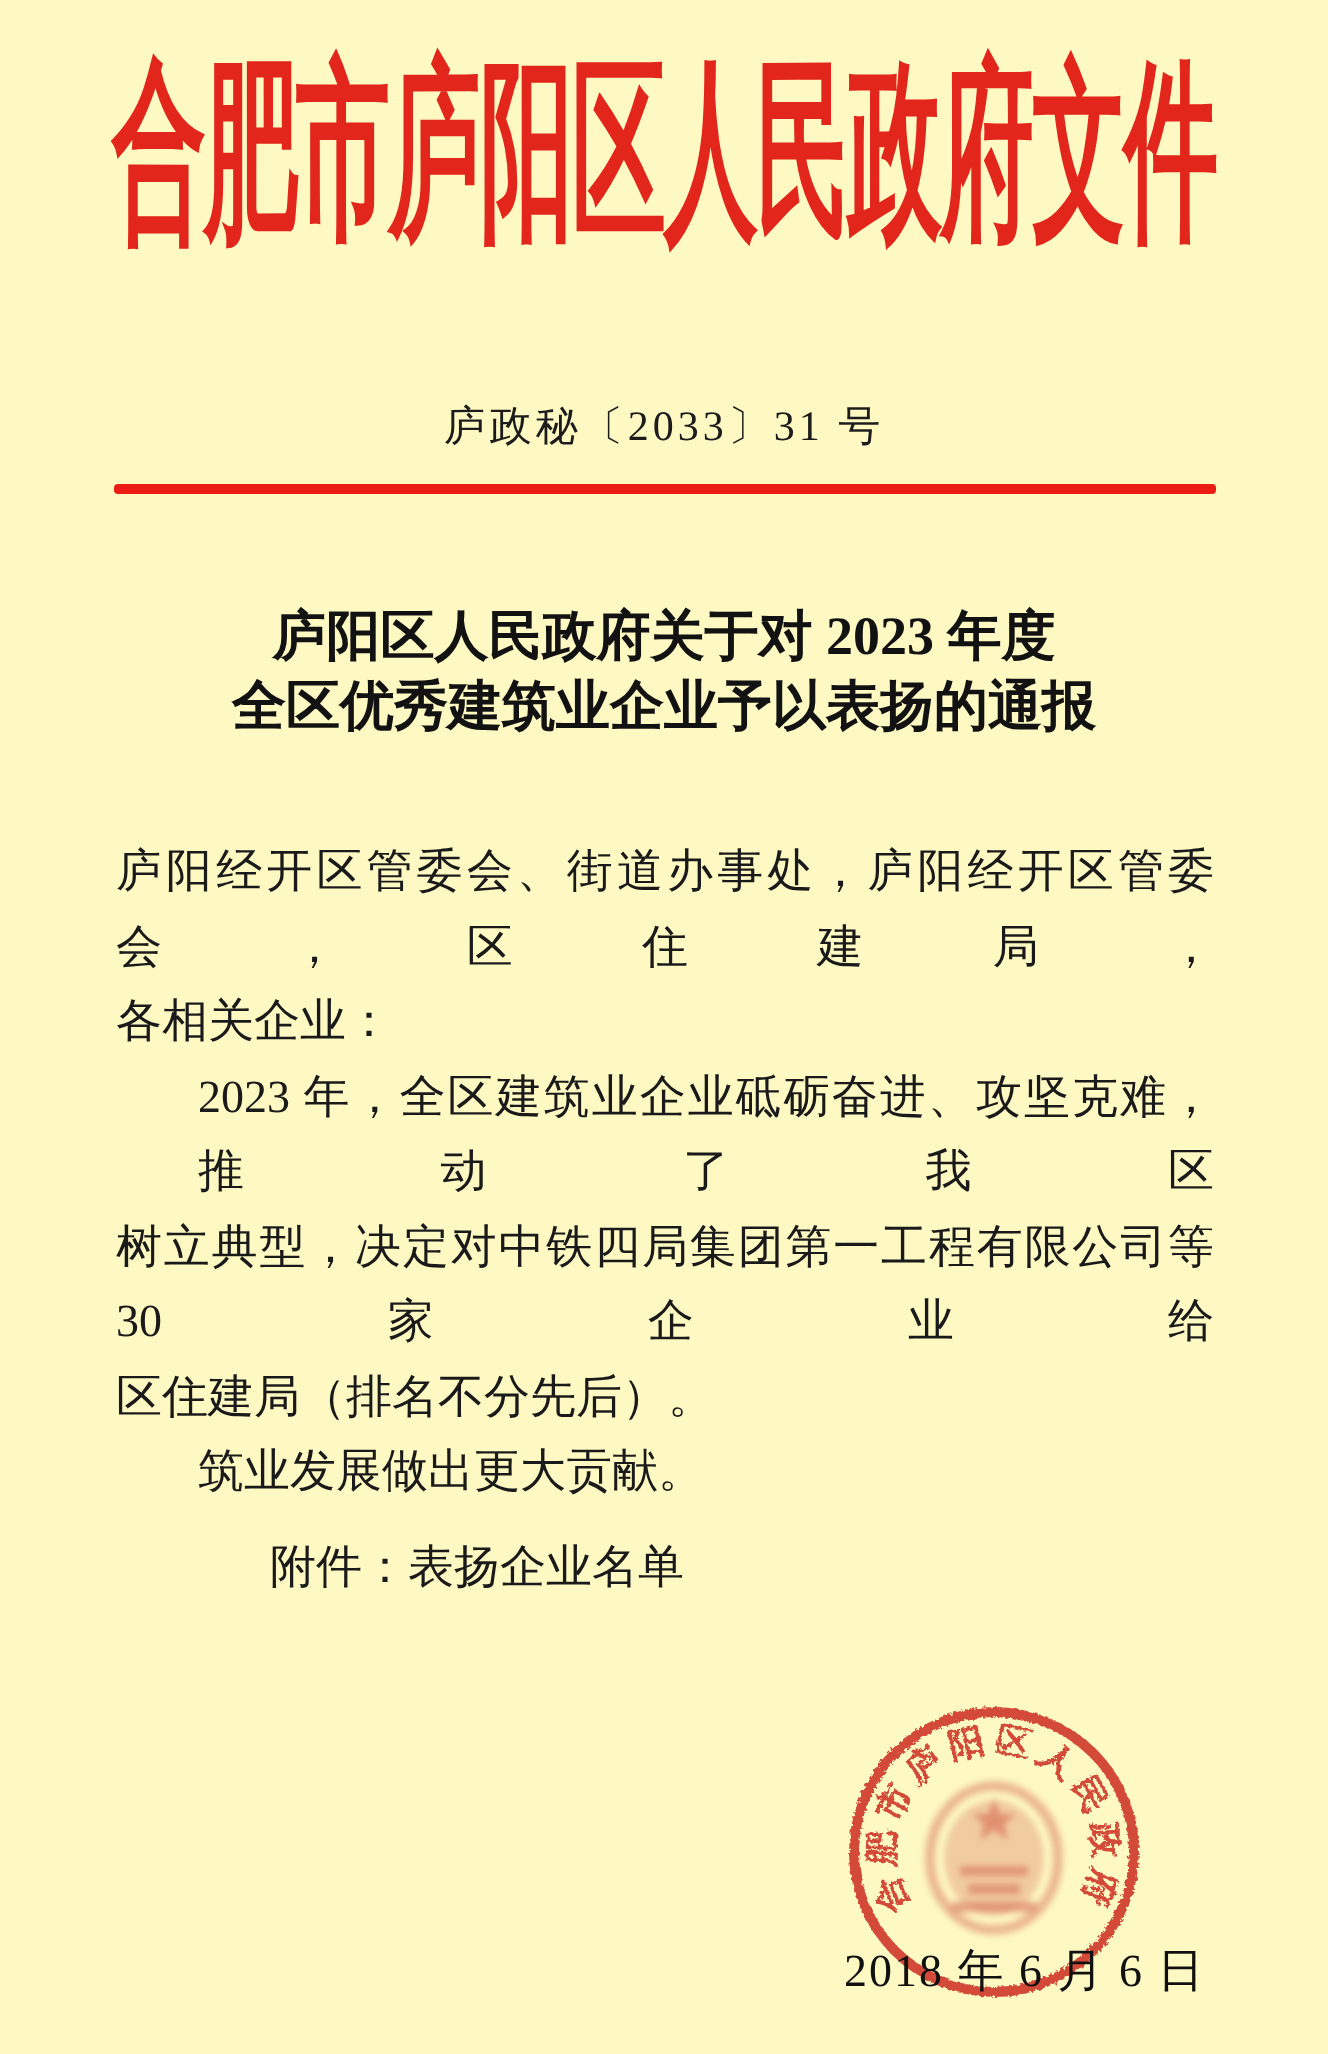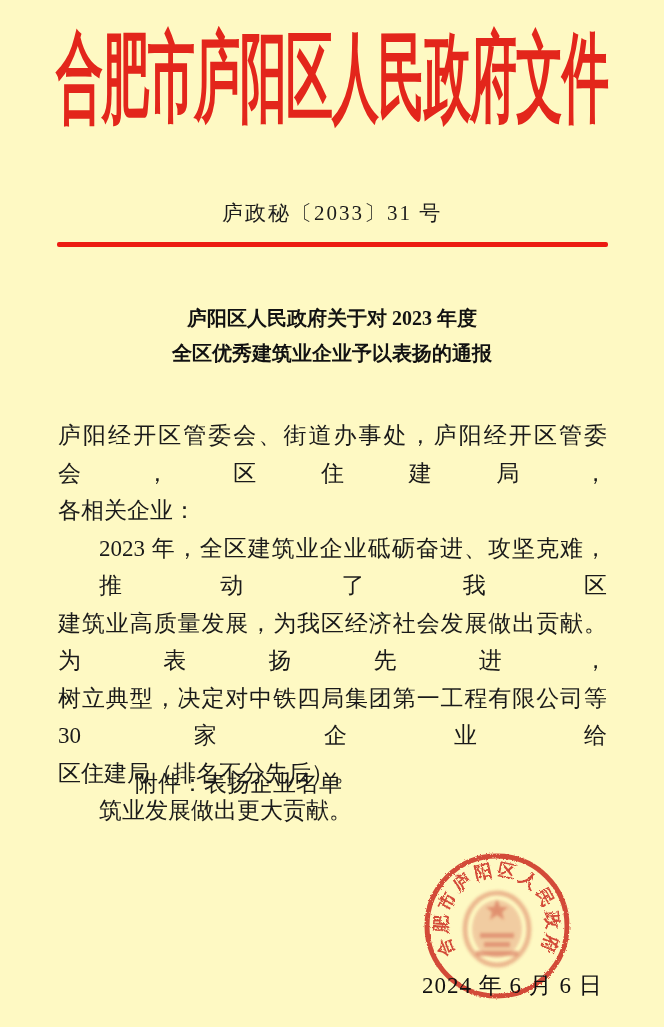--- a/index.html
+++ b/index.html
@@ -56,21 +56,21 @@
     border-radius: 2px;
   }
 
   
   .doc-title {
     position: absolute;
     top: 301px;
     left: 0;
     width: 664px;
     text-align: center;
-    font-size: 20px;
+    font-size: 27px;
     line-height: 35px;
     font-weight: bold;
     color: #121212;
     white-space: nowrap;
   }
 
   
   .body-text {
     position: absolute;
     top: 417px;
@@ -134,21 +134,20 @@
 
   <div class="doc-title">
     <div>庐阳区人民政府关于对 2023 年度</div>
     <div>全区优秀建筑业企业予以表扬的通报</div>
   </div>
 
   <div class="body-text">
     <div class="line justify">庐阳经开区管委会、街道办事处，庐阳经开区管委会，区住建局，</div>
     <div class="line">各相关企业：</div>
     <div class="line justify indent">2023 年，全区建筑业企业砥砺奋进、攻坚克难，推动了我区</div>
-    <div class="line justify">建筑业高质量发展，为我区经济社会发展做出贡献。为表扬先进，</div>
     <div class="line justify">树立典型，决定对中铁四局集团第一工程有限公司等 30 家企业给</div>
     <div class="line">区住建局（排名不分先后）。</div>
     <div class="line indent">筑业发展做出更大贡献。</div>
   </div>
 
   <div class="attachment">附件：表扬企业名单</div>
 
   <svg class="seal" viewBox="0 0 170 170">
     <defs>
       <filter id="rough" x="-15%" y="-15%" width="130%" height="130%">
@@ -171,15 +170,15 @@
     </g>
 
     <g filter="url(#rough)" opacity="0.9">
       <circle cx="85" cy="85" r="70" fill="none" stroke="#cf392b" stroke-width="5"></circle>
       <text font-size="17.5" fill="#cf392b" font-weight="bold" font-family="Liberation Serif, DejaVu Serif, serif" letter-spacing="3.5">
         <textPath href="#sealArc" startOffset="0" textLength="214" lengthAdjust="spacingAndGlyphs">合肥市庐阳区人民政府</textPath>
       </text>
     </g>
   </svg>
 
-  <div class="issue-date">2024 年 6 月 6 日</div>
+  <div class="issue-date">2018 年 6 月 6 日</div>
 
 </div>
 
 </body></html>

